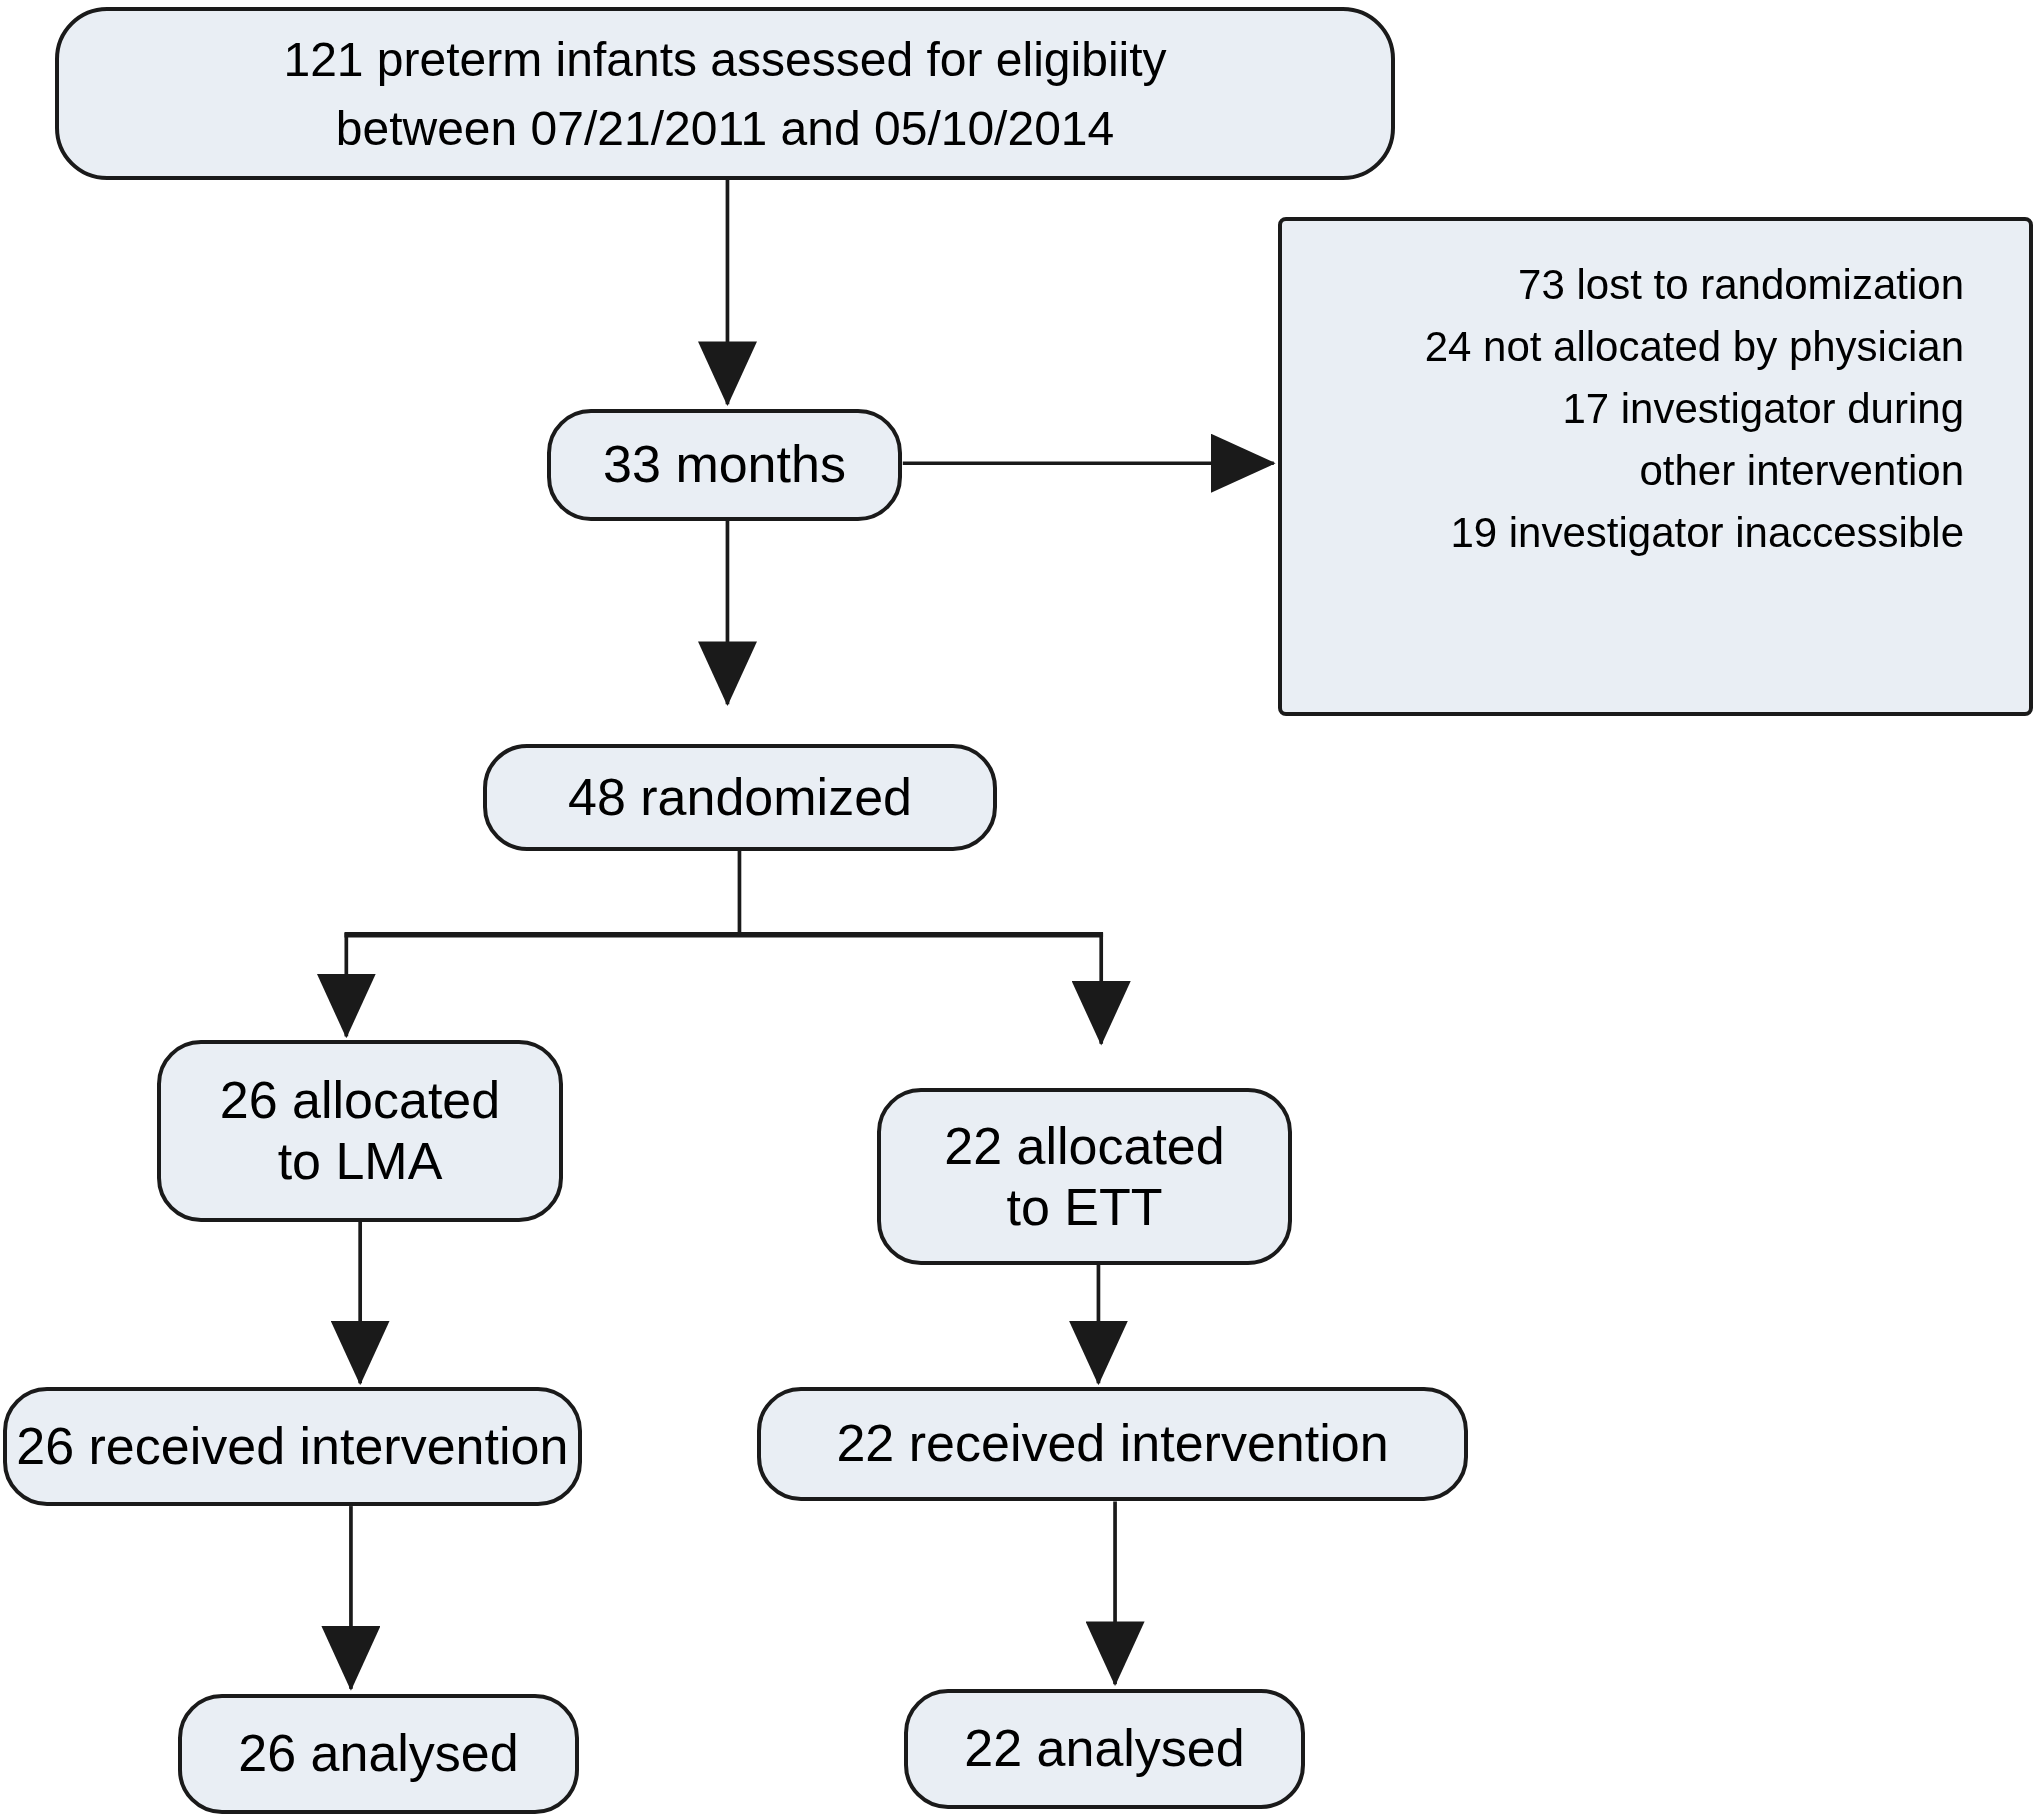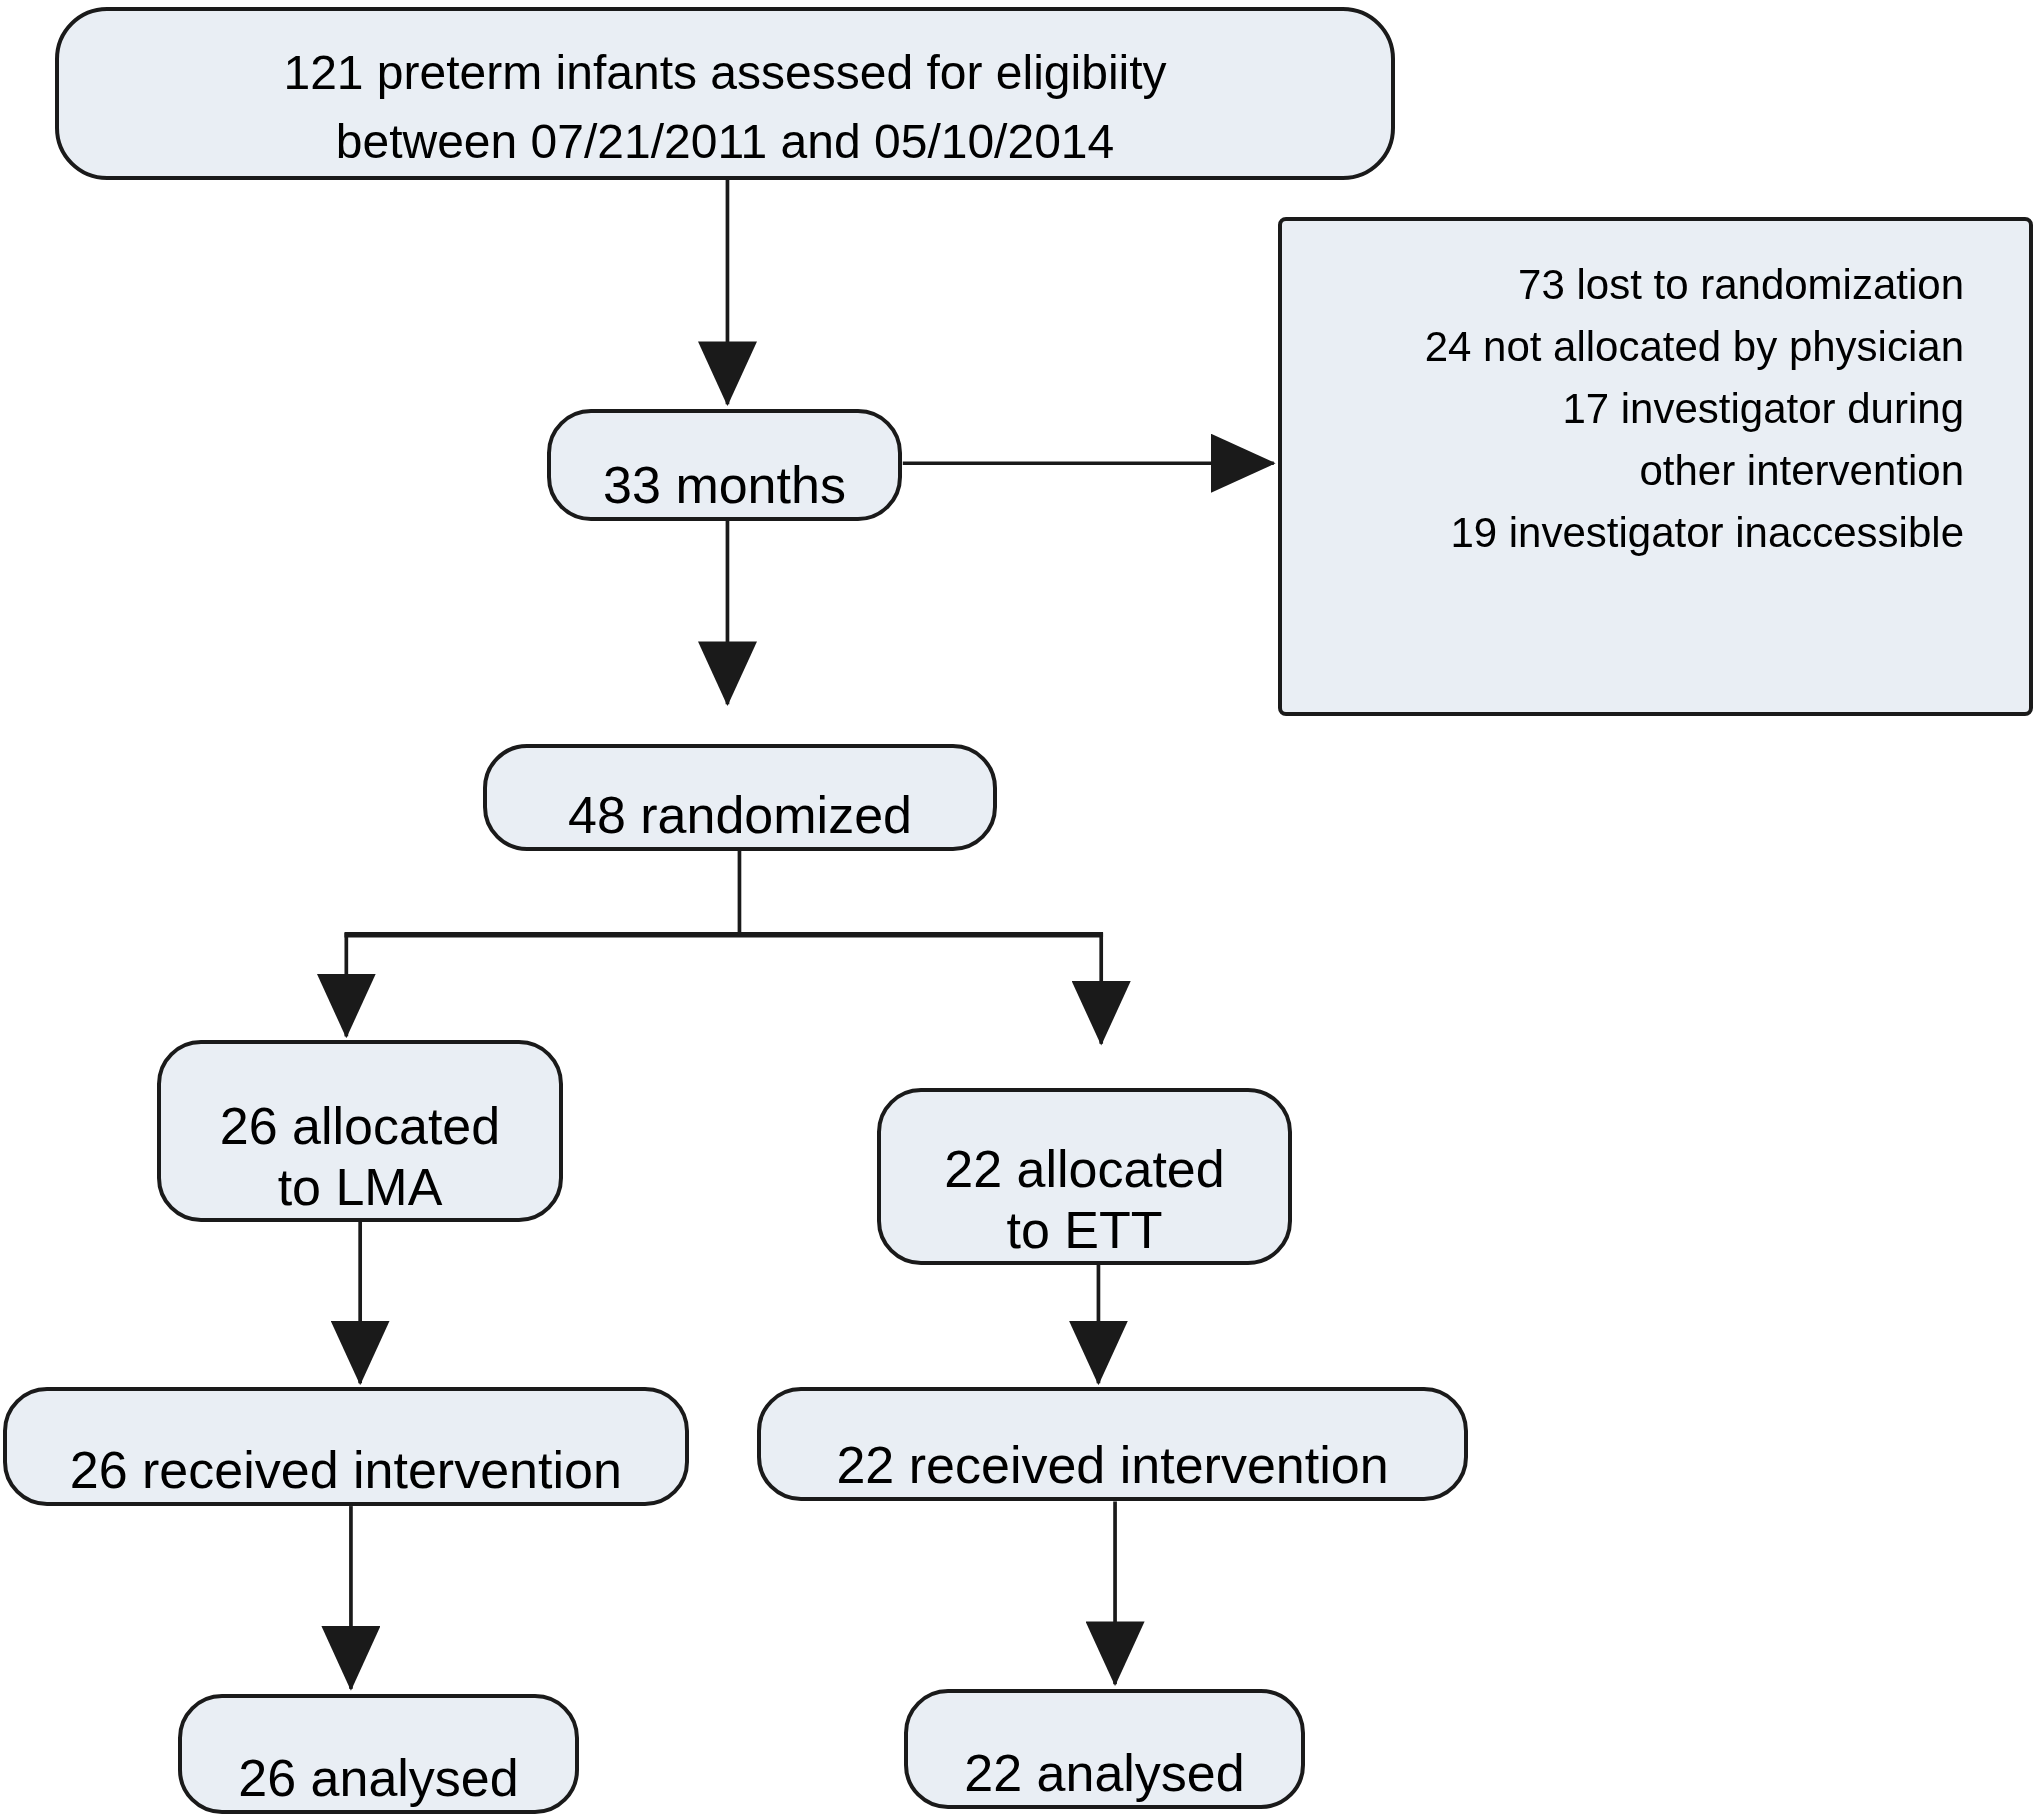--- a/index.html
+++ b/index.html
@@ -25,21 +25,21 @@
   }
   .node {
     position: absolute;
     box-sizing: border-box;
     background: #e9eef4;
     border: 4.6px solid #1a1a1a;
     border-radius: 44px;
     display: flex;
     flex-direction: column;
     align-items: center;
-    justify-content: flex-end;
+    justify-content: center;
     text-align: center;
     font-size: 52px;
     line-height: 1.22;
   }
   .node .line { white-space: nowrap; }
 
   .node-eligibility {
     left: 55px; top: 7.4px; width: 1340px; height: 173px;
     border-radius: 52px;
     font-size: 48px;
@@ -63,21 +63,21 @@
   }
   .node-lma-allocated {
     left: 157px; top: 1040px; width: 406px; height: 182px;
     line-height: 61px;
   }
   .node-ett-allocated {
     left: 877px; top: 1088px; width: 415px; height: 177px;
     line-height: 61px;
   }
   .node-lma-received {
-    left: 2.8px; top: 1387px; width: 686px; height: 119px;
+    left: 2.8px; top: 1387px; width: 579px; height: 119px;
   }
   .node-ett-received {
     left: 757px; top: 1387px; width: 711px; height: 114px;
   }
   .node-lma-analysed {
     left: 178px; top: 1694px; width: 401px; height: 120px;
   }
   .node-ett-analysed {
     left: 904px; top: 1689px; width: 401px; height: 120px;
   }

